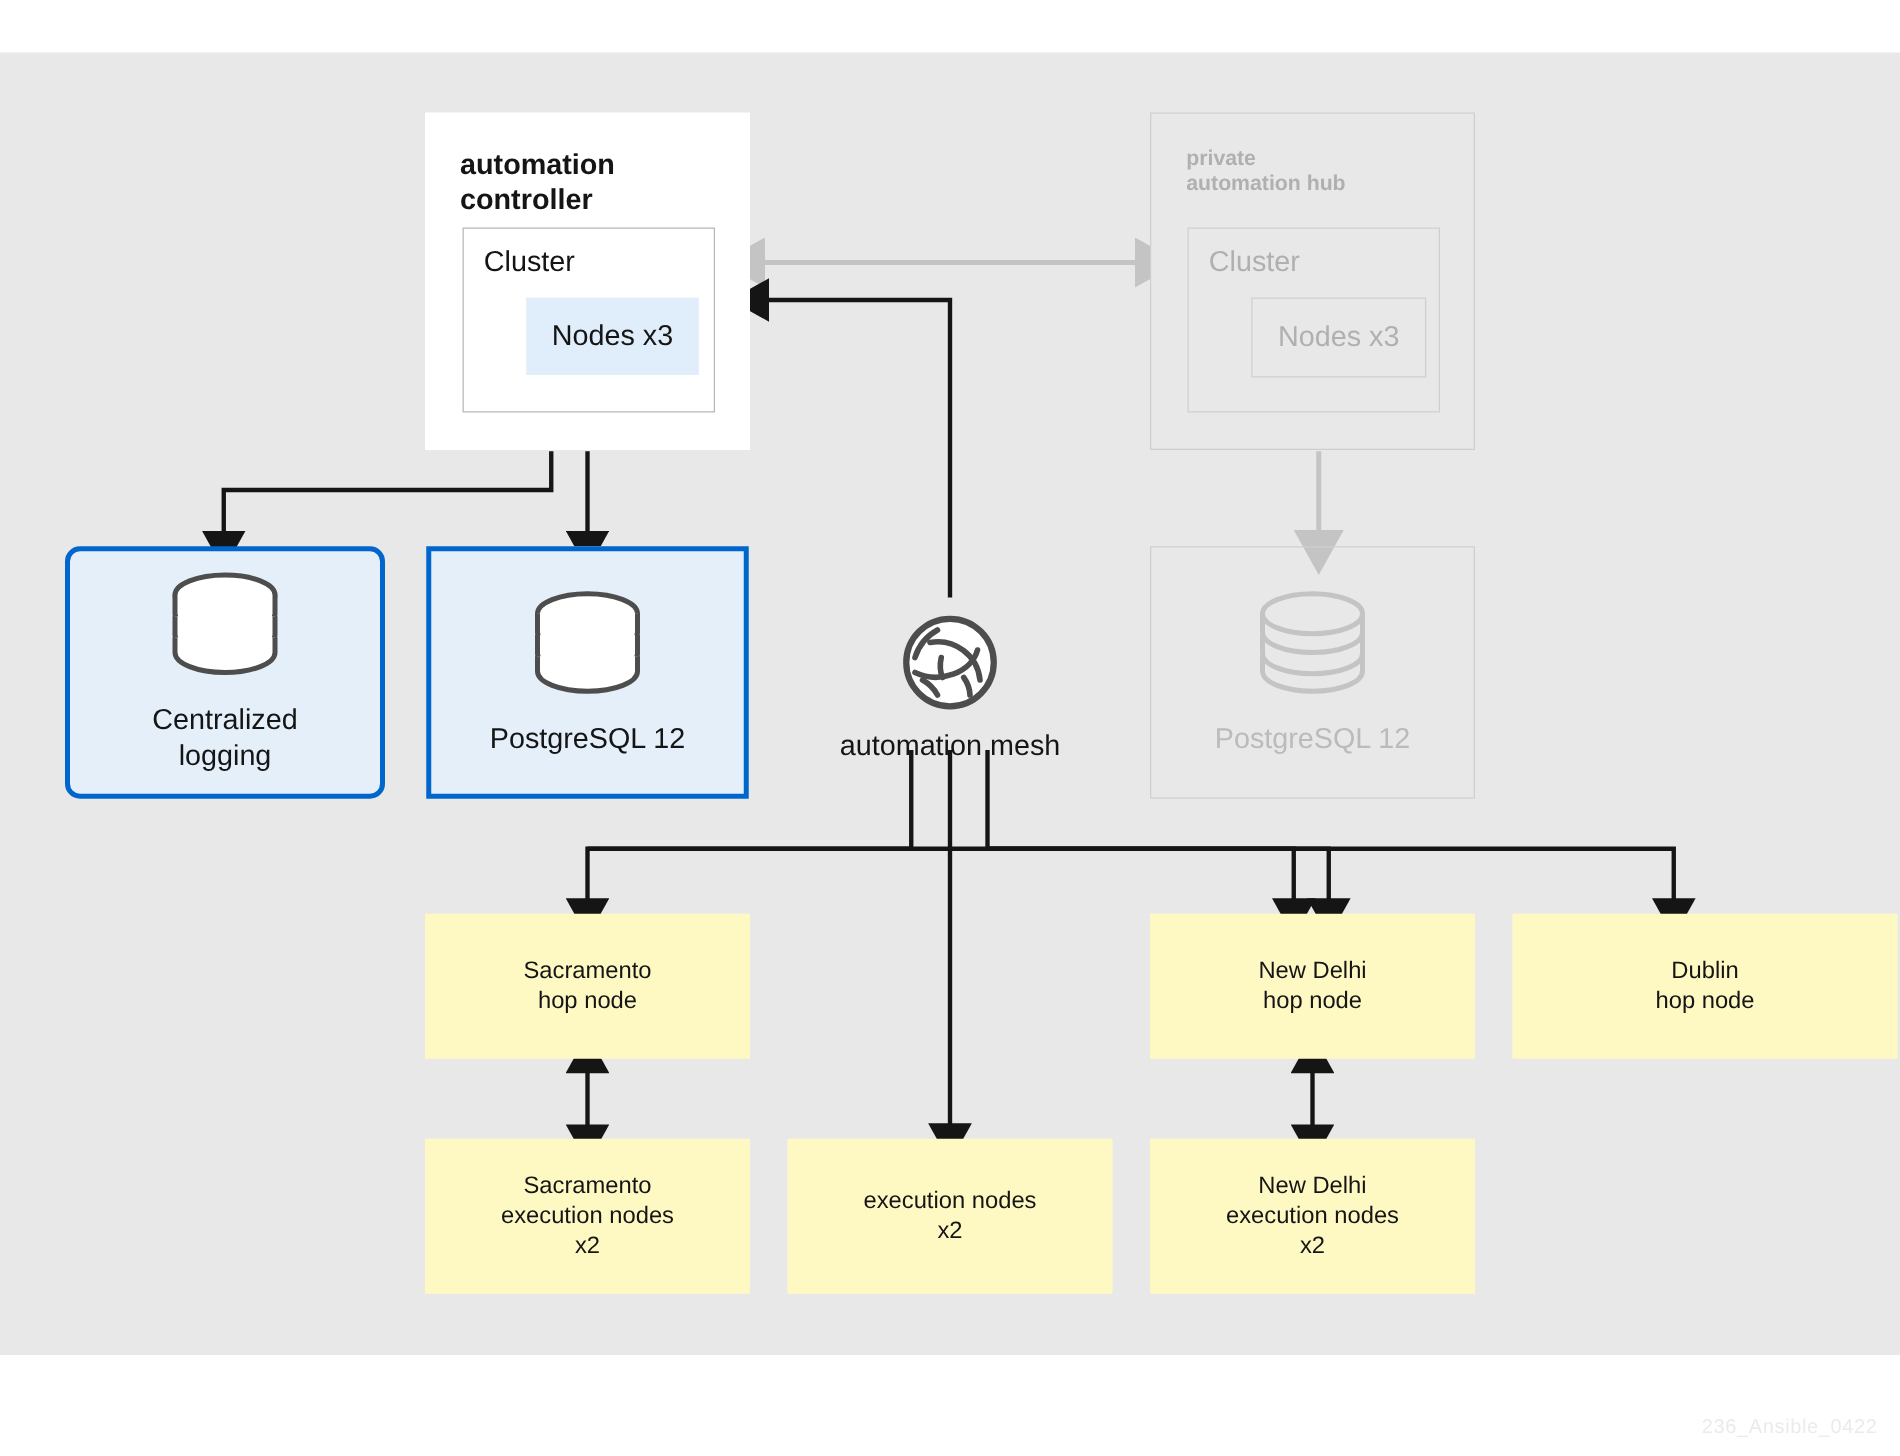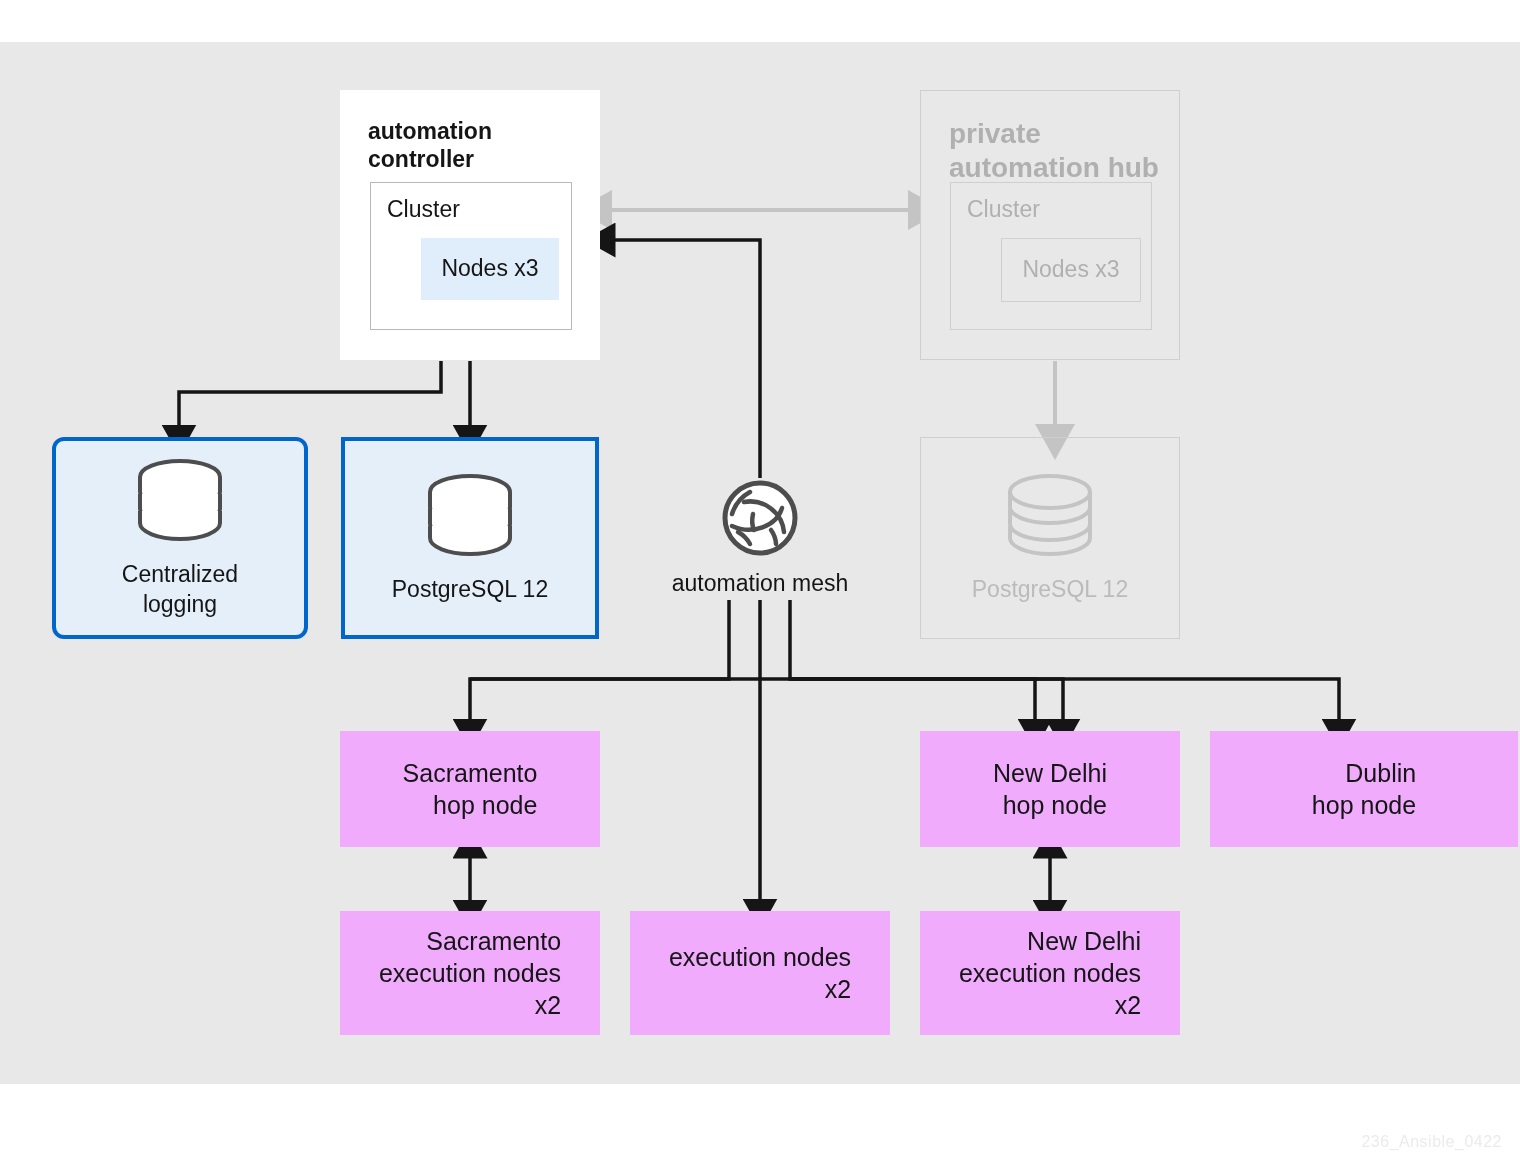--- a/index.html
+++ b/index.html
@@ -63,21 +63,21 @@
     font-size: 23px; color: #151515;
   }
   
   #hub-box {
     left: 920px; top: 90px; width: 260px; height: 270px;
     border: 1px solid #cfcfcf;
     background: #e8e8e8;
   }
   #hub-title {
     position: absolute; left: 28px; top: 26px;
-    font-size: 28px; font-weight: bold; color: #b0b0b0;
+    font-size: 17px; font-weight: bold; color: #b0b0b0;
     line-height: 1.2; text-align: left; white-space: pre-line;
   }
   #hub-cluster {
     position: absolute; left: 29px; top: 91px; width: 200px; height: 146px;
     border: 1px solid #cfcfcf;
   }
   #hub-cluster-label {
     position: absolute; left: 16px; top: 12px;
     font-size: 23px; color: #b0b0b0;
   }
@@ -100,31 +100,30 @@
   
   #hub-postgres-box {
     left: 920px; top: 437px; width: 260px; height: 202px;
     border: 1px solid #cfcfcf;
   }
   #hub-postgres-label {
     font-size: 23px; color: #bbbbbb; margin-top: 12px;
   }
   
   #mesh-group {
-    position: absolute; left: 660px; top: 478px; width: 200px; height: 120px;
+    position: absolute; left: 660px; top: 490px; width: 200px; height: 120px;
     display: flex; flex-direction: column; align-items: center;
   }
   #mesh-label { font-size: 23px; color: #151515; margin-top: 8px; }
   
   .white-box {
-    background: #f0abfc;
-    font-size: 25px;
+    background: #fef9c3;
+    font-size: 19px;
     color: #151515;
     white-space: pre-line;
-    text-align: right;
   }
   #sac-hop   { left: 340px;  top: 731px; width: 260px; height: 116px; }
   #nd-hop    { left: 920px;  top: 731px; width: 260px; height: 116px; }
   #dub-hop   { left: 1210px; top: 731px; width: 308px; height: 116px; }
   #sac-exec  { left: 340px;  top: 911px; width: 260px; height: 124px; }
   #mid-exec  { left: 630px;  top: 911px; width: 260px; height: 124px; }
   #nd-exec   { left: 920px;  top: 911px; width: 260px; height: 124px; }
   
   #watermark {
     position: absolute; right: 18px; bottom: 14px;

